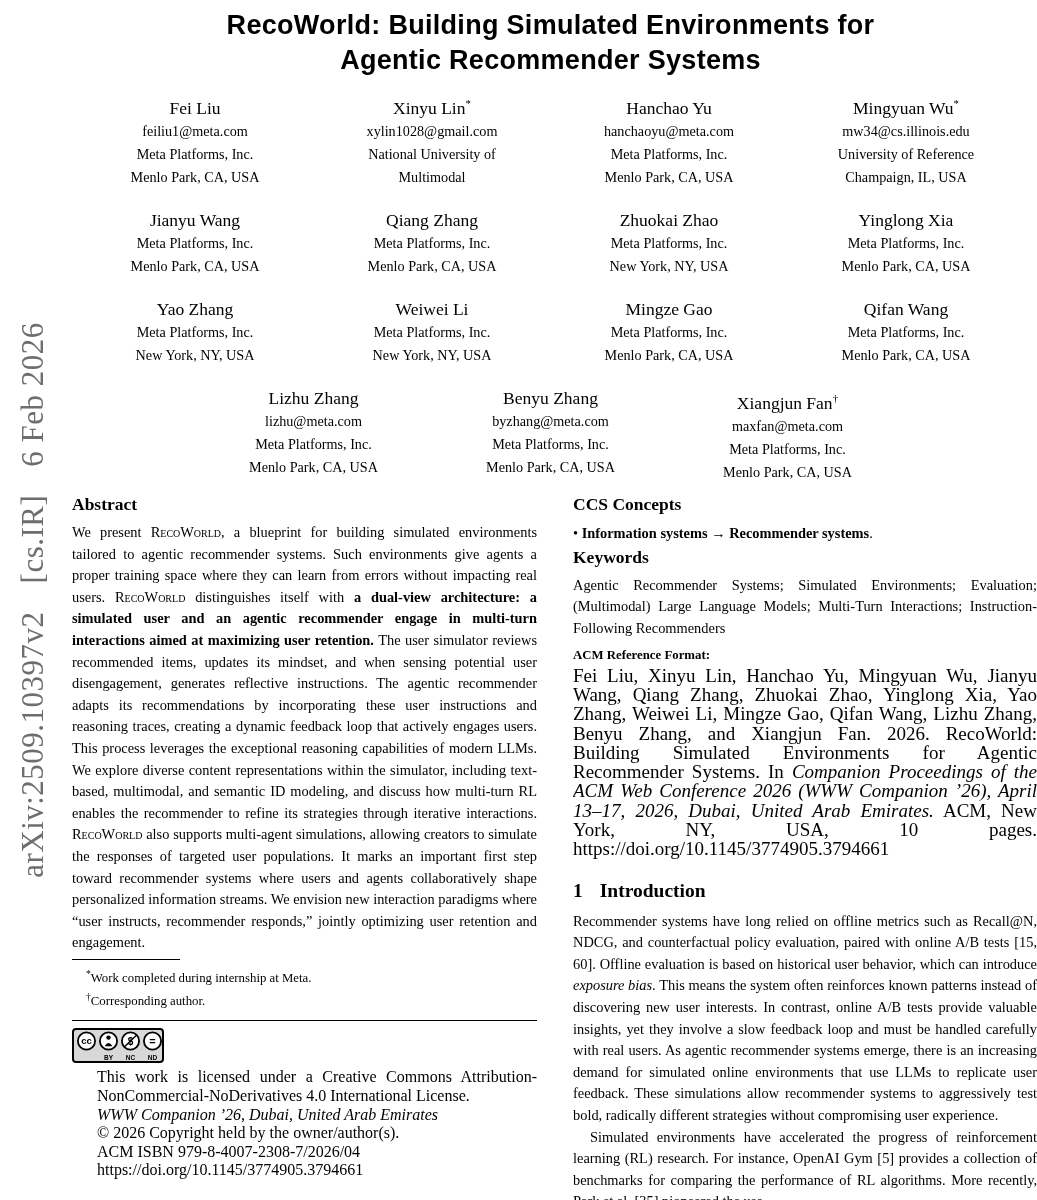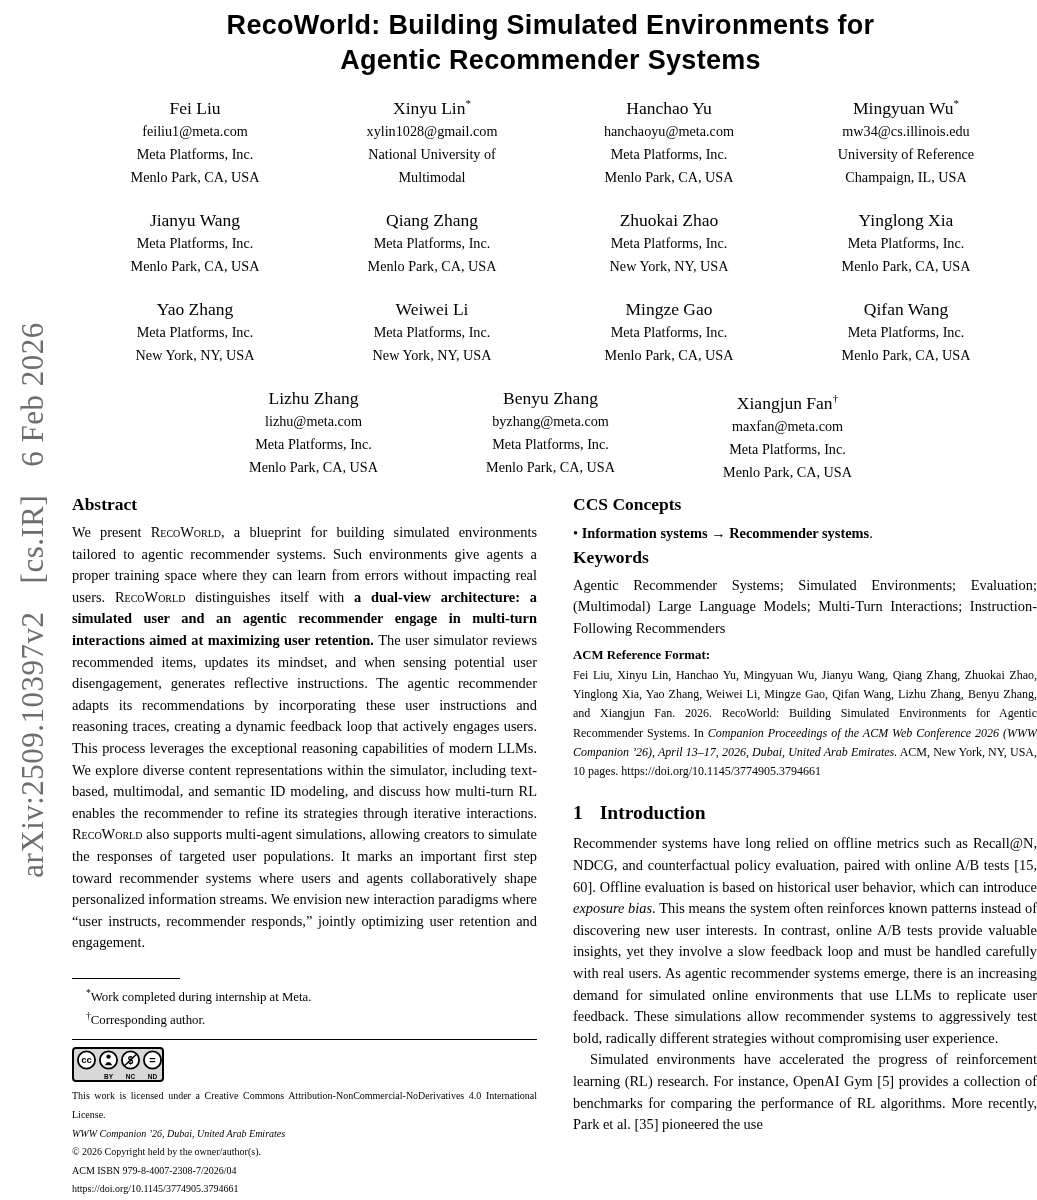--- a/index.html
+++ b/index.html
@@ -56,34 +56,34 @@
     width: 464px; height: 708px;
     overflow: hidden;
   }
   h2.section { font-size: 17.5px; font-weight: bold; margin-top: 2px; }
   .body-text { font-size: 14.4px; line-height: 21.6px; text-align: justify; margin-top: 7px; }
   .sc { font-variant: small-caps; }
   .b { font-weight: bold; }
   .i { font-style: italic; }
 
   
-  .bottom-block { margin-top: auto; padding-bottom: 1px; }
+  .bottom-block { margin-top: auto; padding-bottom: 20px; }
   .fn-rule { width: 108px; border-top: 1.5px solid #000; margin: 0 0 5px 0; }
   .footnote { font-size: 12.8px; line-height: 19px; text-indent: 14px; }
   .footnote sup { font-size: 9.5px; }
   .full-rule { width: 100%; border-top: 1px solid #000; margin: 9px 0 7px 0; }
-  .license-line { font-size: 10px; line-height: 18.6px; }
+  .license-line { font-size: 16px; line-height: 18.6px; margin-left: 25px; }
   .license-first { text-align: justify; }
   .cc-badge { display: block; margin: 0 0 5px 0; }
 
   
   .ccs-line { font-size: 14.4px; line-height: 21.6px; margin-top: 8px; }
   .kw-heading { margin-top: 20px; }
   .ref-heading { font-size: 12.8px; font-weight: bold; margin-top: 7px; line-height: 19.3px; }
-  .ref-text { font-size: 12px; line-height: 19.3px; text-align: justify; }
+  .ref-text { font-size: 19px; line-height: 19.3px; text-align: justify; }
   .intro-heading { font-size: 19.5px; font-weight: bold; margin-top: 21px; }
   .intro-num { margin-right: 17px; }
   .intro-p1 { margin-top: 9px; }
   .intro-p2 { margin-top: 0; text-indent: 17px; }
   .doi-link { color: #000; text-decoration: none; }
 </style>
 </head>
 <body>
 
 <div class="page">

